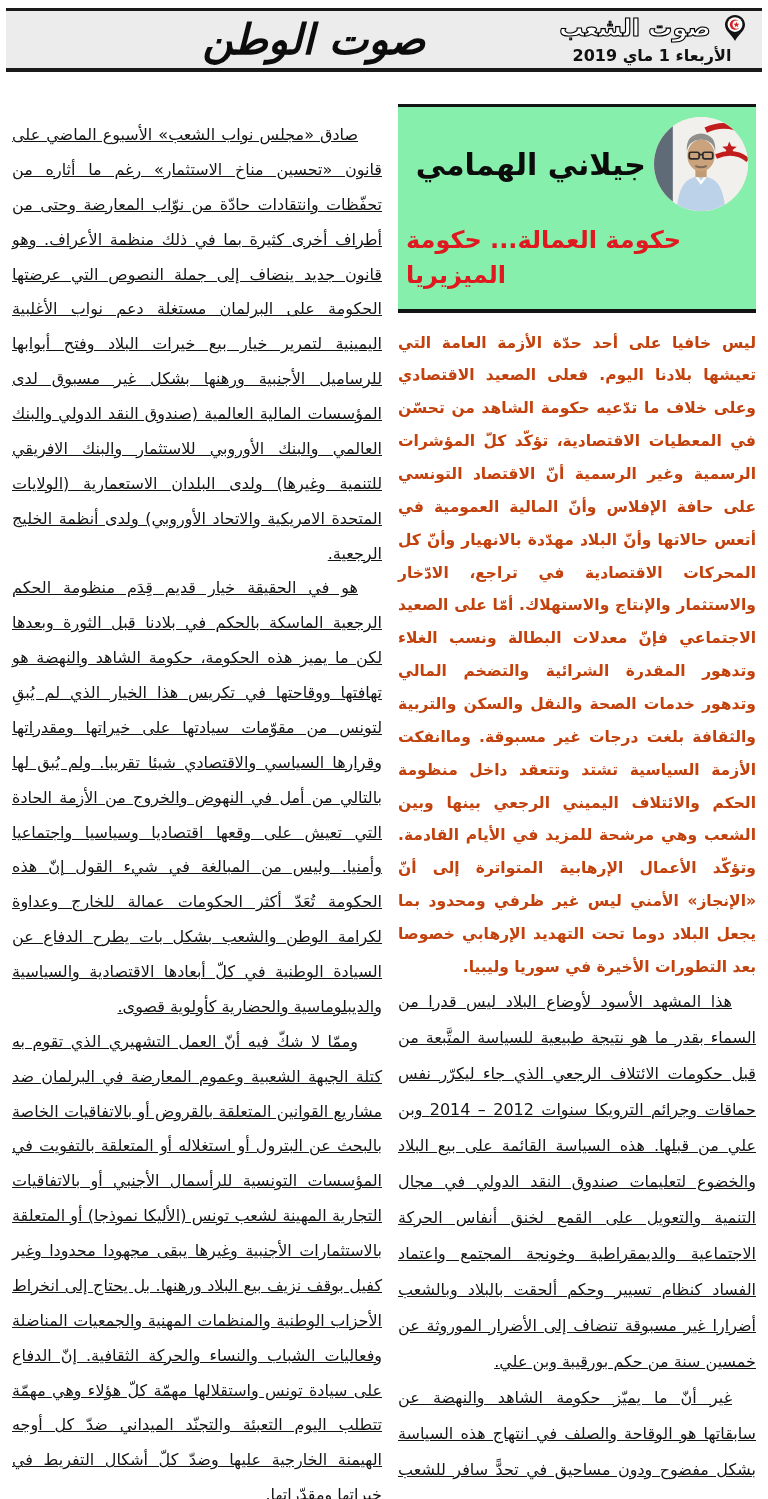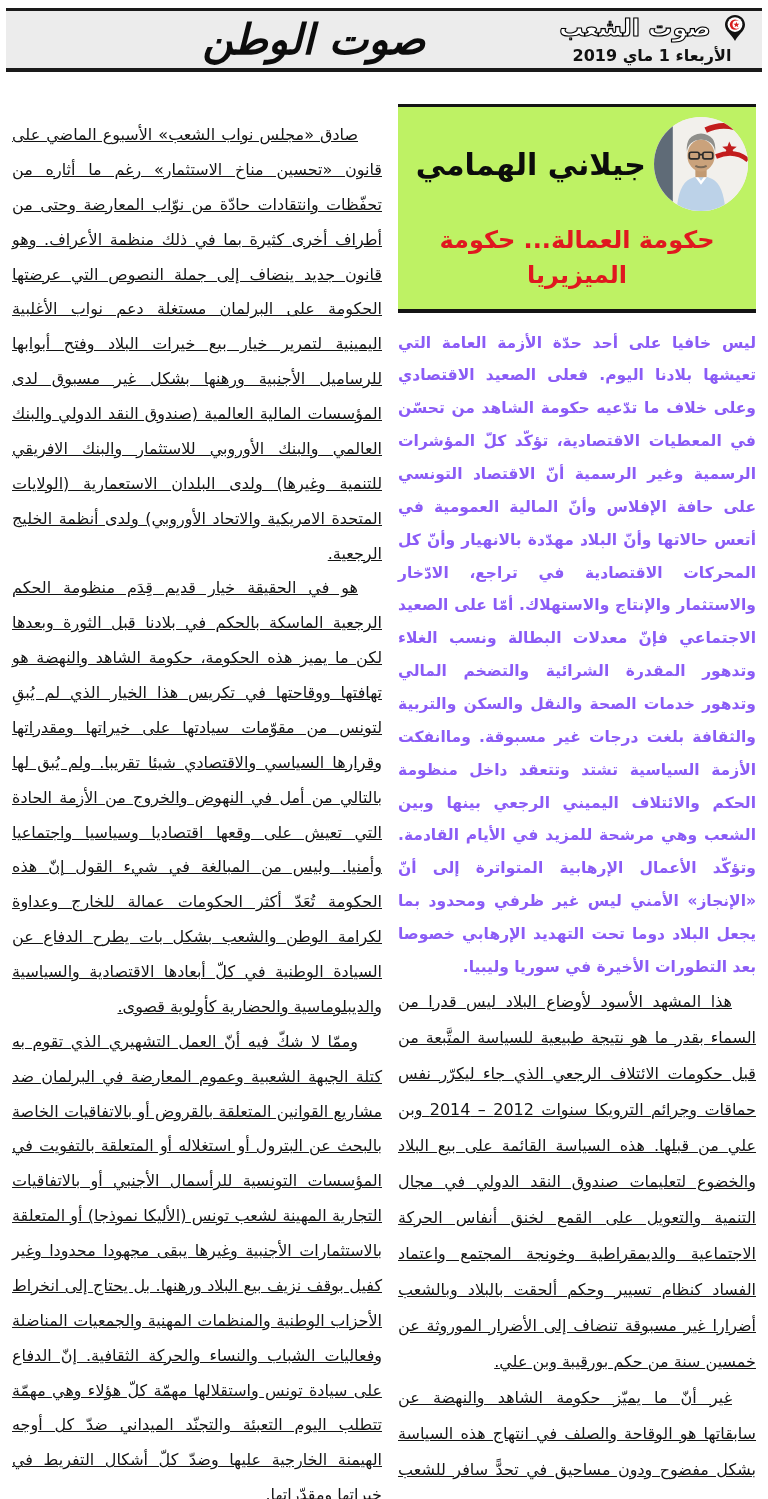--- a/index.html
+++ b/index.html
@@ -49,21 +49,21 @@
     display: flex;
     direction: rtl;
     gap: 16px;
     padding: 0 12px;
     margin-top: 32px;
   }
   .col-main { flex: 0 0 358px; }
   .col-side { flex: 1; padding-top: 14px; }
   
   .author-box {
-    background: #bef264;
+    background: #86efac;
     border-top: 3px solid #141414;
     border-bottom: 4px solid #141414;
     padding: 10px 8px 16px;
   }
   .author-row {
     display: flex;
     align-items: center;
     gap: 8px;
   }
   .photo-wrap {
@@ -75,34 +75,34 @@
   }
   .photo-wrap svg { width: 100%; height: 100%; display: block; }
   .author-name {
     font-size: 30px;
     font-weight: bold;
     color: #0c0c0c;
     white-space: nowrap;
   }
   .headline {
     margin-top: 12px;
-    text-align: center;
+    text-align: left;
     font-weight: bold;
     font-size: 24px;
     line-height: 1.45;
     color: #e0181f;
   }
   
   .lead {
     margin-top: 14px;
     font-weight: bold;
     font-size: 15.5px;
     line-height: 2.12;
     text-align: justify;
-    color: #8b5cf6;
+    color: #c2410c;
   }
   .para {
     font-size: 16px;
     line-height: 2.18;
     text-align: justify;
     text-indent: 24px;
     color: #141414;
     text-decoration: underline;
   }
   .col-main .para { line-height: 2.25; }

